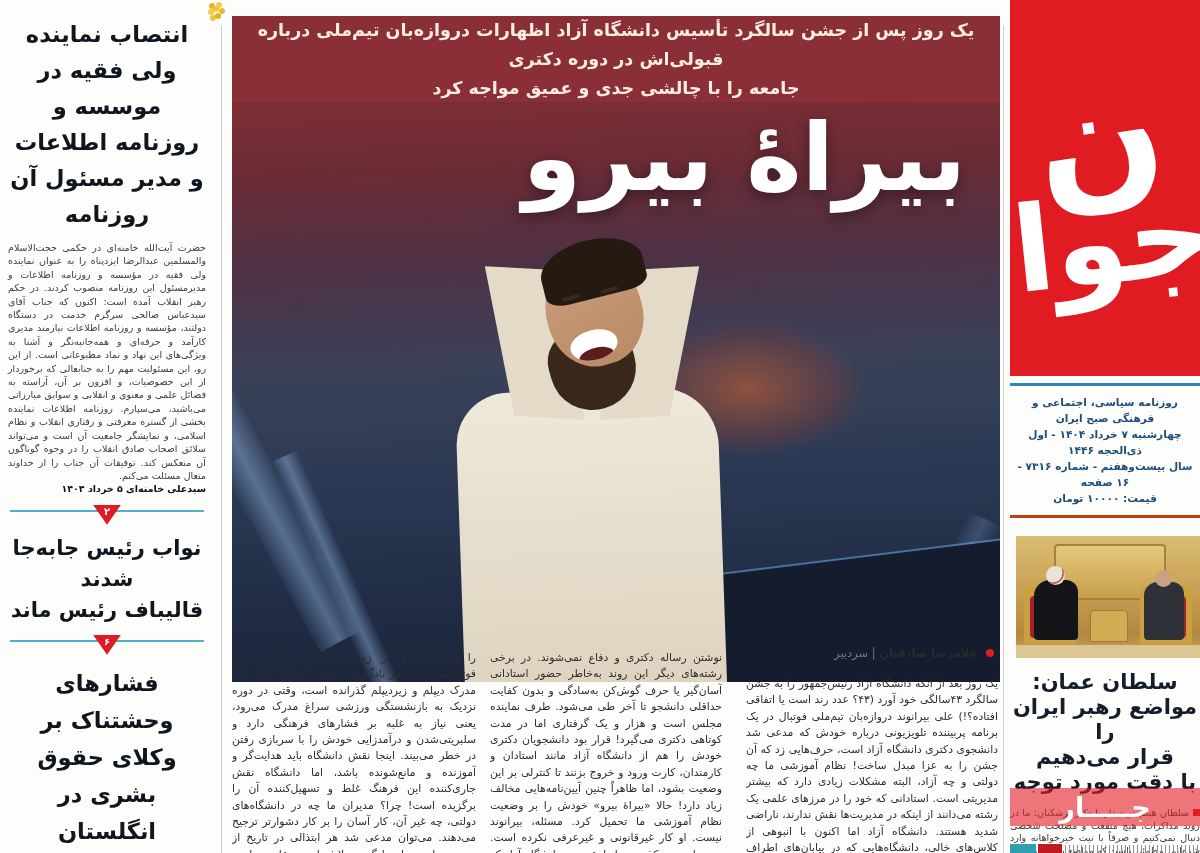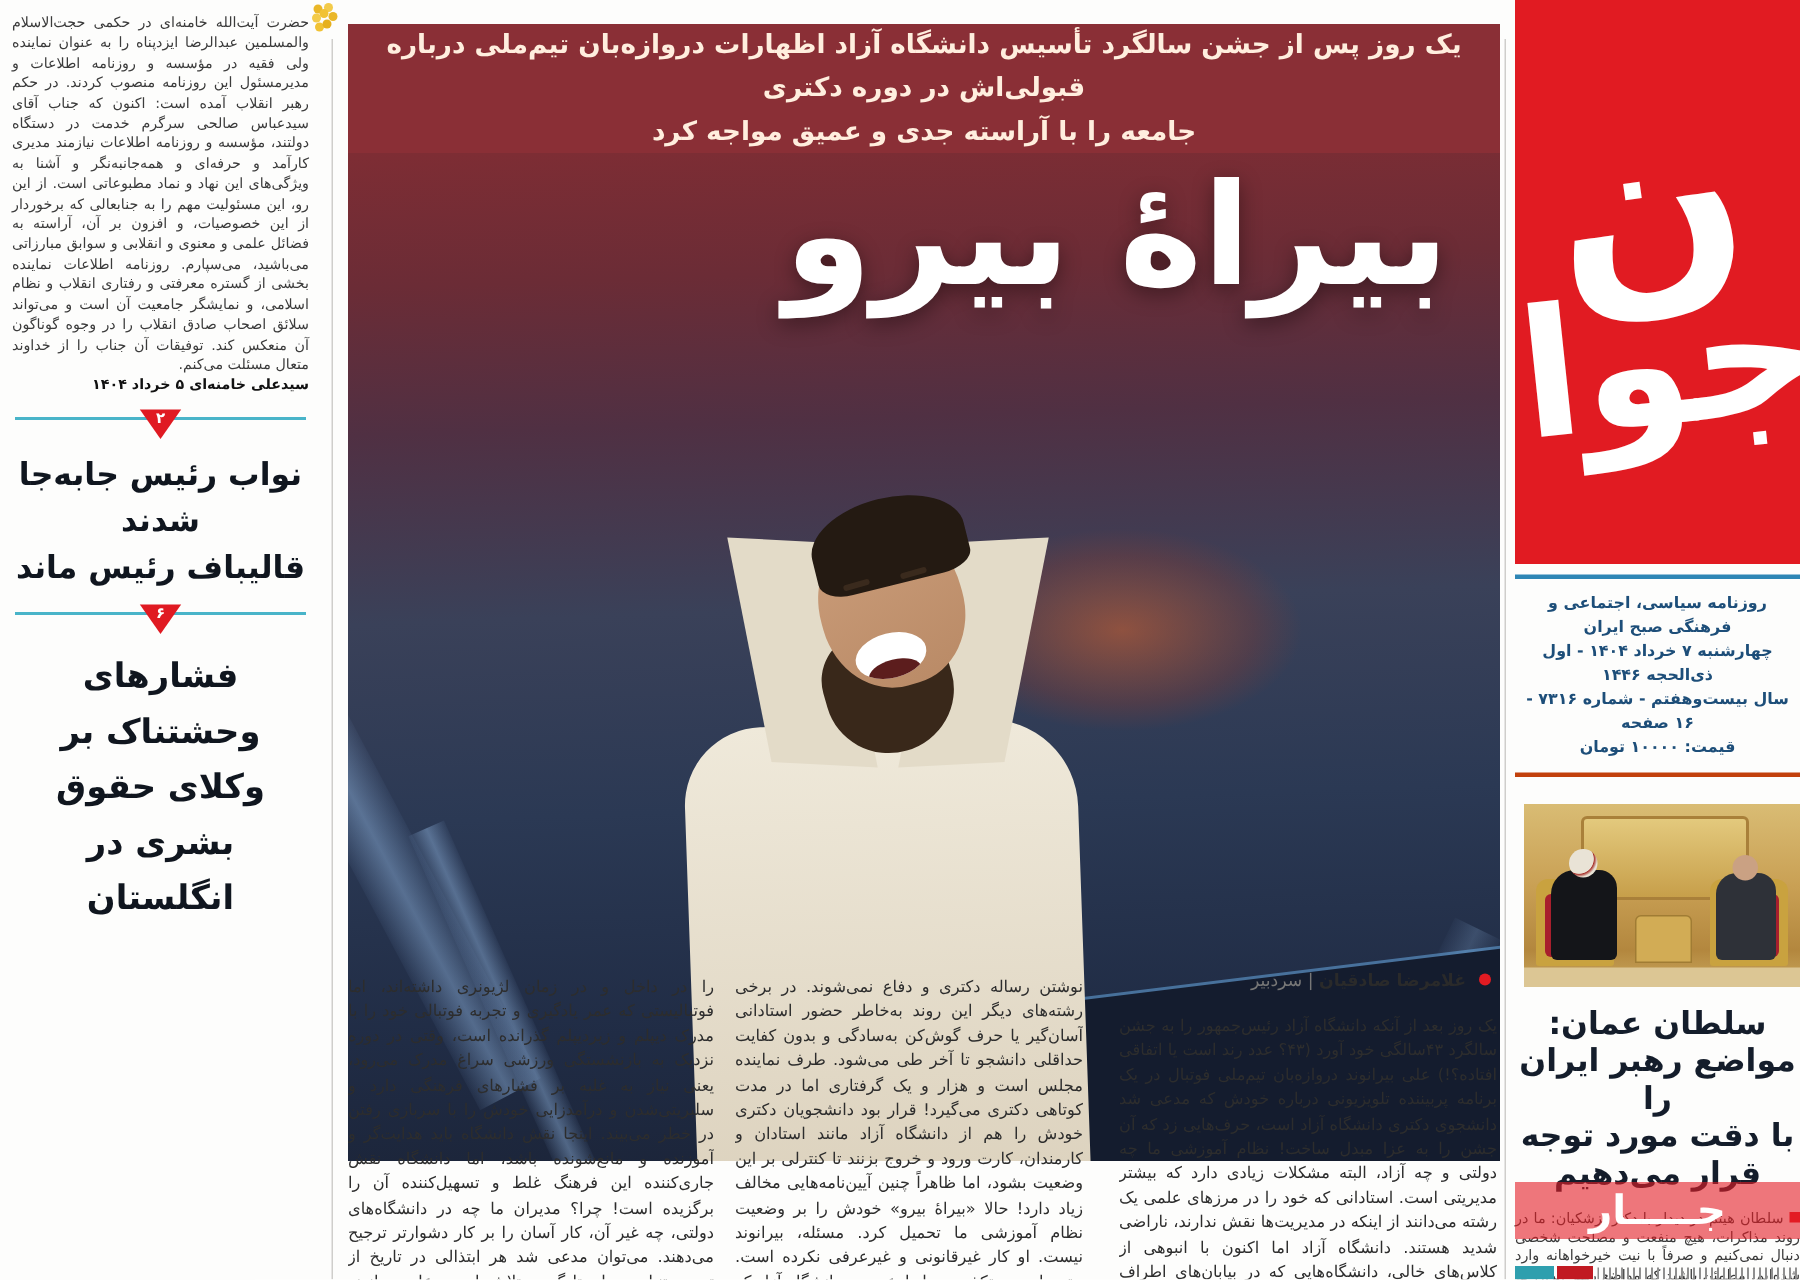--- a/index.html
+++ b/index.html
@@ -43,21 +43,21 @@
               display:flex;align-items:center;justify-content:center;color:#fff;font-weight:bold;font-size:27px;letter-spacing:2px;}
   .barcode{position:absolute;bottom:0;left:55px;width:135px;height:8px;
            background:repeating-linear-gradient(90deg,#8f8f8f 0 1px,transparent 1px 4px);}
   .code-red{position:absolute;bottom:0;left:28px;width:24px;height:9px;background:#c11a22;}
   .code-teal{position:absolute;bottom:0;left:0;width:26px;height:9px;background:#2e9fae;}
 
   
   .center{position:absolute;top:16px;left:232px;width:768px;height:853px;}
   .kicker{height:86px;background:#8a2f36;color:#ffeede;display:flex;flex-direction:column;align-items:center;justify-content:center;
           font-weight:bold;font-size:17.5px;line-height:29px;text-align:center;padding:0 20px;box-sizing:border-box;}
-  .photo{position:relative;height:672px;overflow:hidden;
+  .photo{position:relative;height:580px;overflow:hidden;
          background:linear-gradient(178deg,#7e2d34 0%,#6b2c36 13%,#503043 27%,#3a4159 45%,#2b3954 64%,#202c45 85%,#1b2438 100%);}
   .glow{position:absolute;right:12%;top:34%;width:320px;height:180px;border-radius:50%;
         background:radial-gradient(closest-side,rgba(214,96,44,.55),rgba(160,60,40,.25) 55%,transparent 75%);}
   .streak{position:absolute;background:linear-gradient(90deg,rgba(140,180,235,.05),rgba(160,200,245,.4),rgba(140,180,235,.05));transform:rotate(-28deg);}
   .streak.s1{left:2%;bottom:4%;width:46px;height:300px;}
   .streak.s2{left:12%;bottom:-4%;width:26px;height:260px;transform:rotate(-24deg);}
   .streak.s3{right:6%;bottom:-8%;width:34px;height:220px;transform:rotate(26deg);opacity:.5;}
   .desk{position:absolute;right:-40px;bottom:-30px;width:420px;height:150px;background:#141c2e;transform:rotate(-7deg);box-shadow:0 -2px 0 rgba(110,180,240,.5);}
   .man{position:absolute;left:50%;bottom:0;transform:translateX(-58%);width:300px;height:420px;}
   .torso{position:absolute;left:18px;bottom:-8px;width:262px;height:300px;background:linear-gradient(180deg,#efe9da,#ddd3bf);
@@ -124,40 +124,40 @@
       <div class="oman-chair c2"></div>
       <div class="oman-table"></div>
       <div class="oman-man1"></div>
       <div class="oman-man2"></div>
       <div class="oman-floor"></div>
     </div>
 
     <div class="oman-headline">
       <div>سلطان عمان:</div>
       <div>مواضع رهبر ایران را</div>
+      <div>قرار می‌دهیم</div>
       <div>با دقت مورد توجه</div>
-      <div>قرار می‌دهیم</div>
     </div>
 
     <div class="oman-lead">
       <span class="bullet-sq"></span><span>سلطان هیثم در دیدار با دکتر پزشکیان: ما در روند مذاکرات، هیچ منفعت و مصلحت شخصی دنبال نمی‌کنیم و صرفاً با نیت خیرخواهانه وارد شده‌ایم. مطمئن باشید که مواضع رهبر ایران که از سوی شما به ما منتقل می‌شود، با دقت و احترام کامل مورد توجه و پیگیری ما قرار می‌گیرد </span>
     </div>
 
     <div class="jar-banner">
       <span>جـــــار</span>
     </div>
     <div class="barcode"></div>
     <div class="code-red"></div>
     <div class="code-teal"></div>
   </div>
 
   <div class="center">
     <div class="kicker">
       <div>یک روز پس از جشن سالگرد تأسیس دانشگاه آزاد اظهارات دروازه‌بان تیم‌ملی درباره قبولی‌اش در دوره دکتری</div>
-      <div>جامعه را با آراسته جدی و عمیق مواجه کرد</div>
+      <div>جامعه را با چالشی جدی و عمیق مواجه کرد</div>
     </div>
 
     <div class="photo">
       <div class="glow"></div>
       <div class="streak s1"></div>
       <div class="streak s2"></div>
       <div class="streak s3"></div>
       <div class="desk"></div>
       <div class="man">
         <div class="torso"></div>
@@ -180,20 +180,21 @@
       <span>|</span>
       <span>سردبیر</span>
     </div>
 
     <div class="colA">یک روز بعد از آنکه دانشگاه آزاد رئیس‌جمهور را به جشن سالگرد ۴۳سالگی خود آورد (۴۳؟ عدد رند است یا اتفاقی افتاده؟!) علی بیرانوند دروازه‌بان تیم‌ملی فوتبال در یک برنامه پربیننده تلویزیونی درباره خودش که مدعی شد دانشجوی دکتری دانشگاه آزاد است، حرف‌هایی زد که آن جشن را به عزا مبدل ساخت! نظام آموزشی ما چه دولتی و چه آزاد، البته مشکلات زیادی دارد که بیشتر مدیریتی است. استادانی که خود را در مرزهای علمی یک رشته می‌دانند از اینکه در مدیریت‌ها نقش ندارند، ناراضی شدید هستند. دانشگاه آزاد اما اکنون با انبوهی از کلاس‌های خالی، دانشگاه‌هایی که در بیابان‌های اطراف شهرها ساخته شد و می‌رود تا با این وضع کاهش جمعیت و دانش‌آموز، به خانه ارواح تبدیل شود، در یک بحران بزرگ فرو رفته است.</div>
     <div class="colB">نوشتن رساله دکتری و دفاع نمی‌شوند. در برخی رشته‌های دیگر این روند به‌خاطر حضور استادانی آسان‌گیر یا حرف گوش‌کن به‌سادگی و بدون کفایت حداقلی دانشجو تا آخر طی می‌شود. طرف نماینده مجلس است و هزار و یک گرفتاری اما در مدت کوتاهی دکتری می‌گیرد! قرار بود دانشجویان دکتری خودش را هم از دانشگاه آزاد مانند استادان و کارمندان، کارت ورود و خروج بزنند تا کنترلی بر این وضعیت بشود، اما ظاهراً چنین آیین‌نامه‌هایی مخالف زیاد دارد! حالا «بیراهٔ بیرو» خودش را بر وضعیت نظام آموزشی ما تحمیل کرد. مسئله، بیرانوند نیست. او کار غیرقانونی و غیرعرفی نکرده است. حتی با وجود تکذیبیه روابط عمومی دانشگاه آزاد که اعلام کرد در خرم‌آباد دکتری فیزیولوژی نداریم و بیرانوند هم دانشجوی دکتری نیست بلکه ارشد است و پایان‌نامه هم هنوز نداده است. بیرانوند هم دروغ نگفت زیرا او در آزمون دکتری چند هفته پیش شرکت کرد</div>
     <div class="colC">را در داخل و در زمان لژیونری داشته‌اند، اما فوتبالیستی که عمر یادگیری و تجربه فوتبالی خود را با مدرک دیپلم و زیردیپلم گذرانده است، وقتی در دوره نزدیک به بازنشستگی ورزشی سراغ مدرک می‌رود، یعنی نیاز به غلبه بر فشارهای فرهنگی دارد و سلبریتی‌شدن و درآمدزایی خودش را با سربازی رفتن در خطر می‌بیند. اینجا نقش دانشگاه باید هدایت‌گر و آموزنده و مانع‌شونده باشد، اما دانشگاه نقش جاری‌کننده این فرهنگ غلط و تسهیل‌کننده آن را برگزیده است! چرا؟ مدیران ما چه در دانشگاه‌های دولتی، چه غیر آن، کار آسان را بر کار دشوارتر ترجیح می‌دهند. می‌توان مدعی شد هر ابتذالی در تاریخ از ترجیح تنبلی بر ایستادگی و تلاش است. علی بیرانوند در برنامه تلویزیونی (که ما و بیشتر مردم در آن زمان خواب بودیم اما فردا صدای آن برنامه در شبکه‌ها پیچید) وقتی از بینی خود حرف زد، نشان داد که مناسبات شهرت در جامعه ما (و</div>
   </div>
 
   <div class="left-col">
+    <h2 class="lh1">انتصاب نماینده ولی فقیه در موسسه و روزنامه اطلاعات و مدیر مسئول آن روزنامه</h2>
 
     <div class="lbody">
       <span>حضرت آیت‌الله خامنه‌ای در حکمی حجت‌الاسلام والمسلمین عبدالرضا ایزدپناه را به عنوان نماینده ولی فقیه در مؤسسه و روزنامه اطلاعات و مدیرمسئول این روزنامه منصوب کردند. در حکم رهبر انقلاب آمده است: اکنون که جناب آقای سیدعباس صالحی سرگرم خدمت در دستگاه دولتند، مؤسسه و روزنامه اطلاعات نیازمند مدیری کارآمد و حرفه‌ای و همه‌جانبه‌نگر و آشنا به ویژگی‌های این نهاد و نماد مطبوعاتی است. از این رو، این مسئولیت مهم را به جنابعالی که برخوردار از این خصوصیات، و افزون بر آن، آراسته به فضائل علمی و معنوی و انقلابی و سوابق مبارزاتی می‌باشید، می‌سپارم. روزنامه اطلاعات نماینده بخشی از گستره معرفتی و رفتاری انقلاب و نظام اسلامی، و نمایشگر جامعیت آن است و می‌تواند سلائق اصحاب صادق انقلاب را در وجوه گوناگون آن منعکس کند. توفیقات آن جناب را از خداوند متعال مسئلت می‌کنم.</span>
       <div class="lsig">سیدعلی خامنه‌ای  ۵ خرداد ۱۴۰۴</div>
     </div>
 
     <div class="sep">
       <div class="tri">۲</div>
     </div>
 

